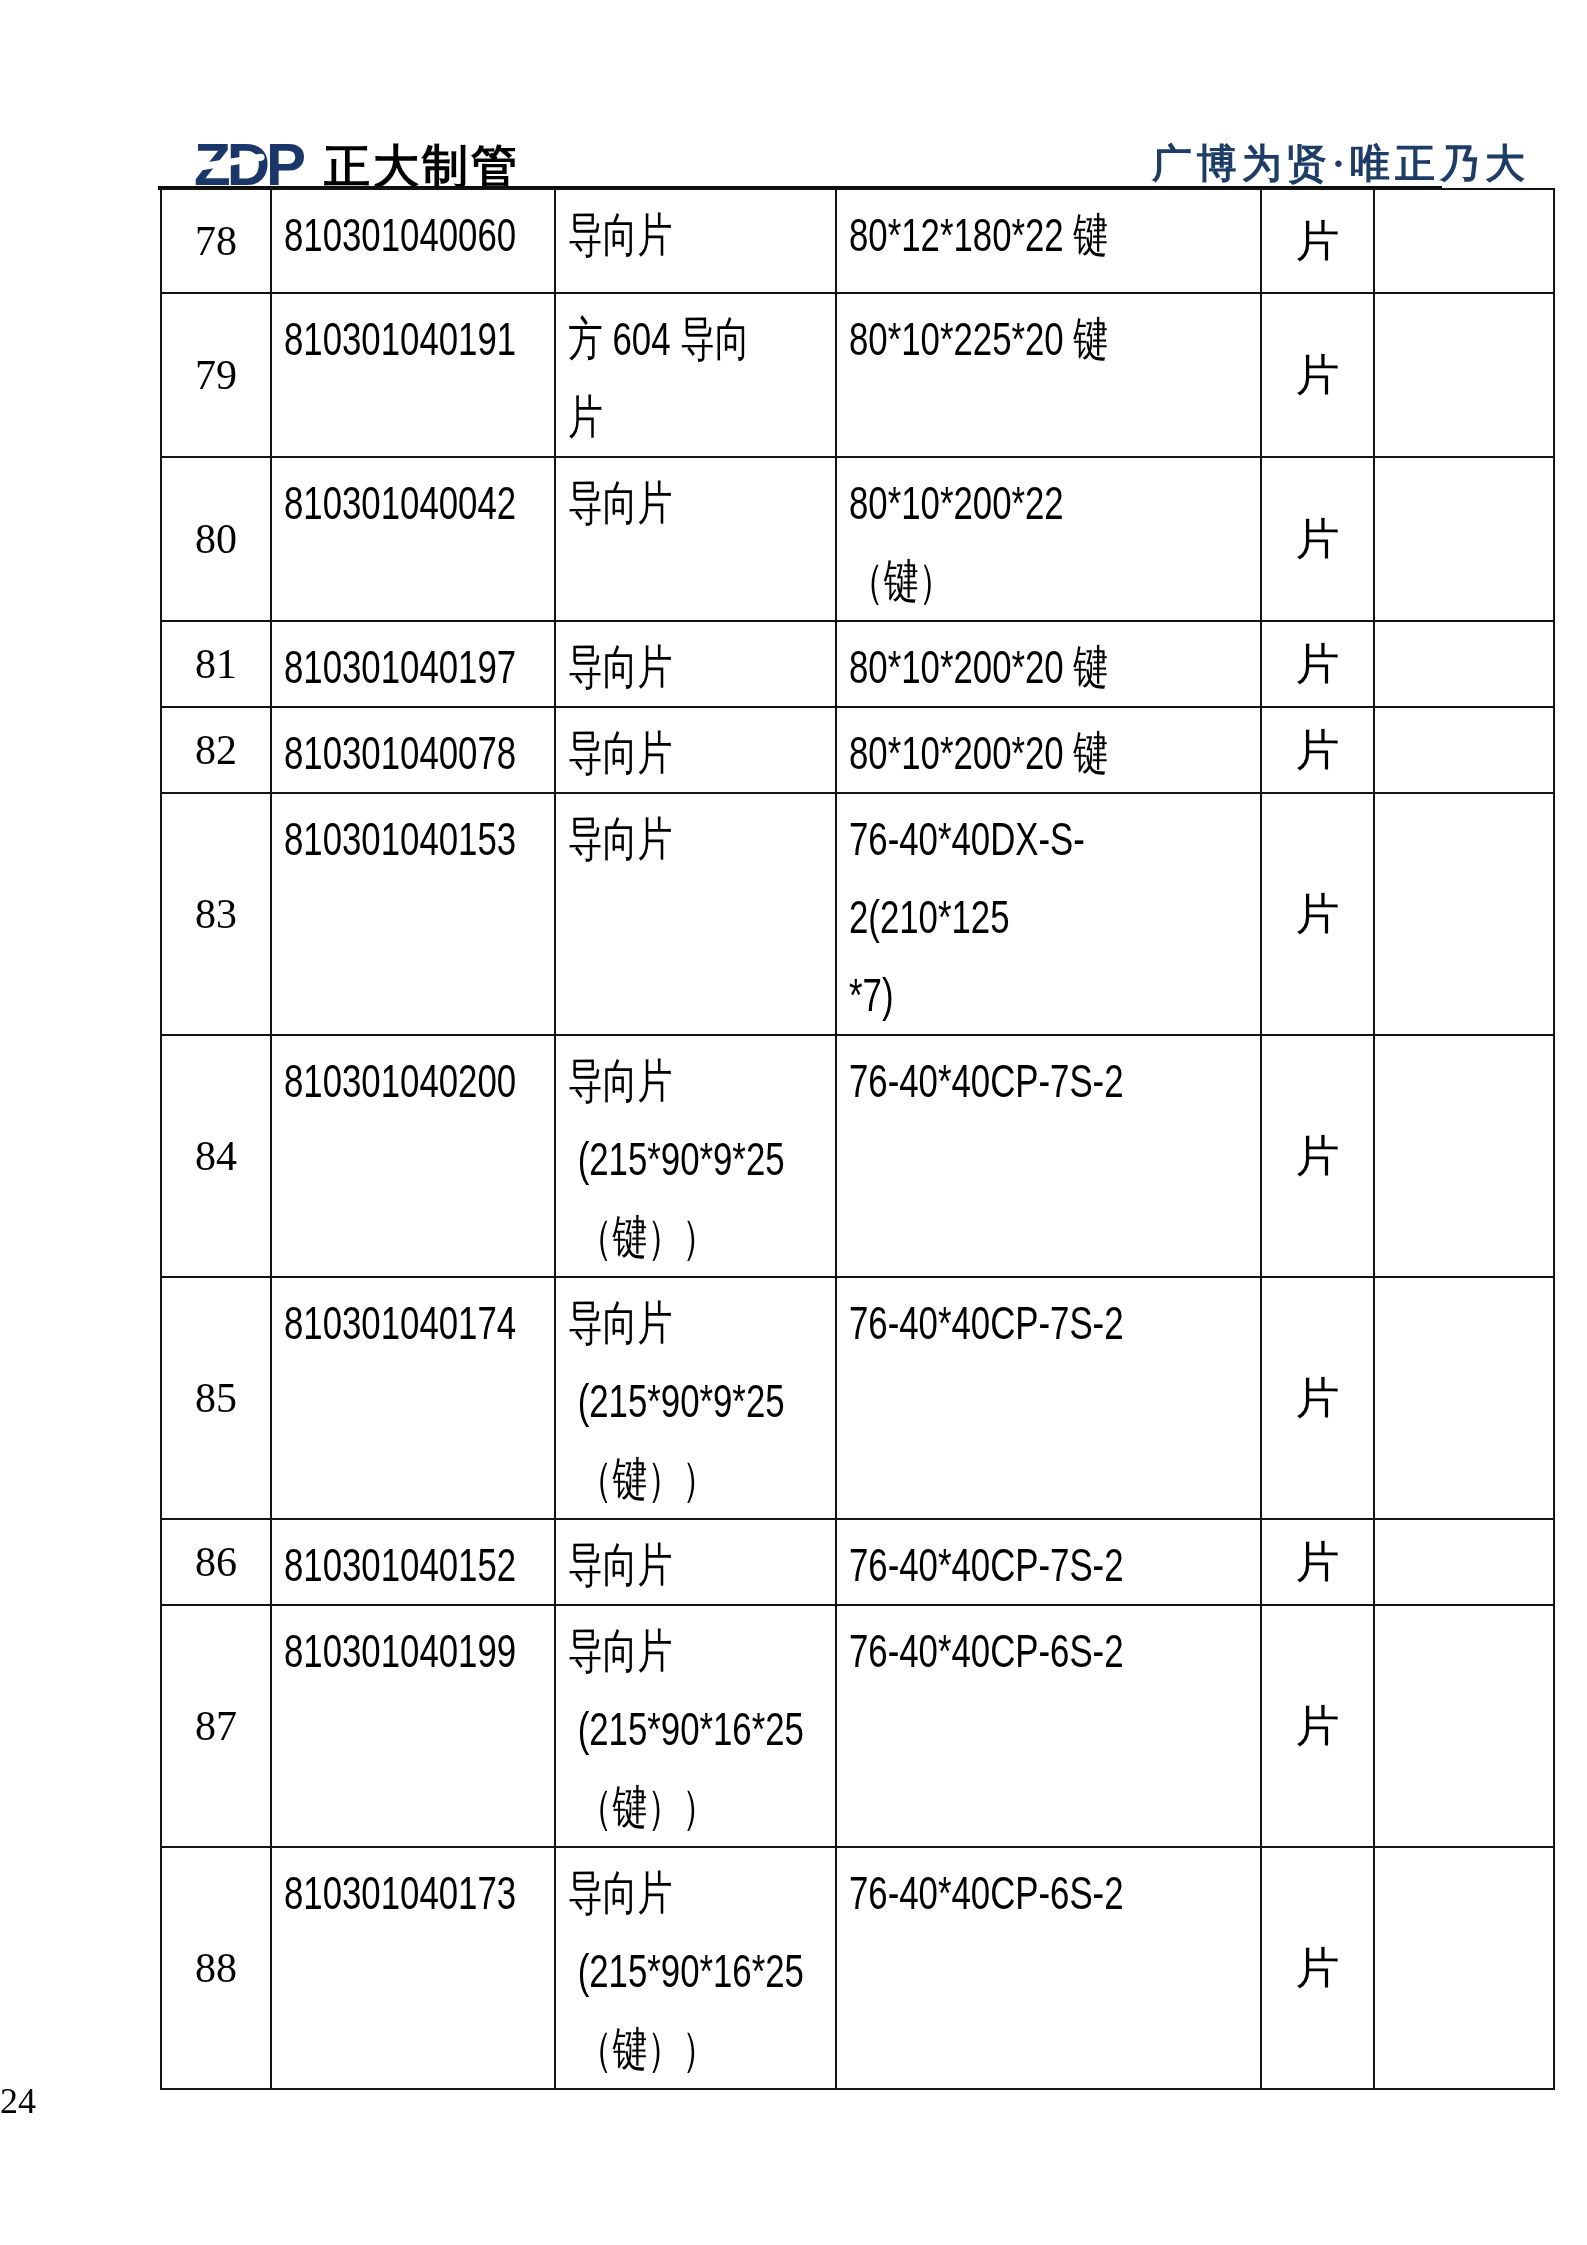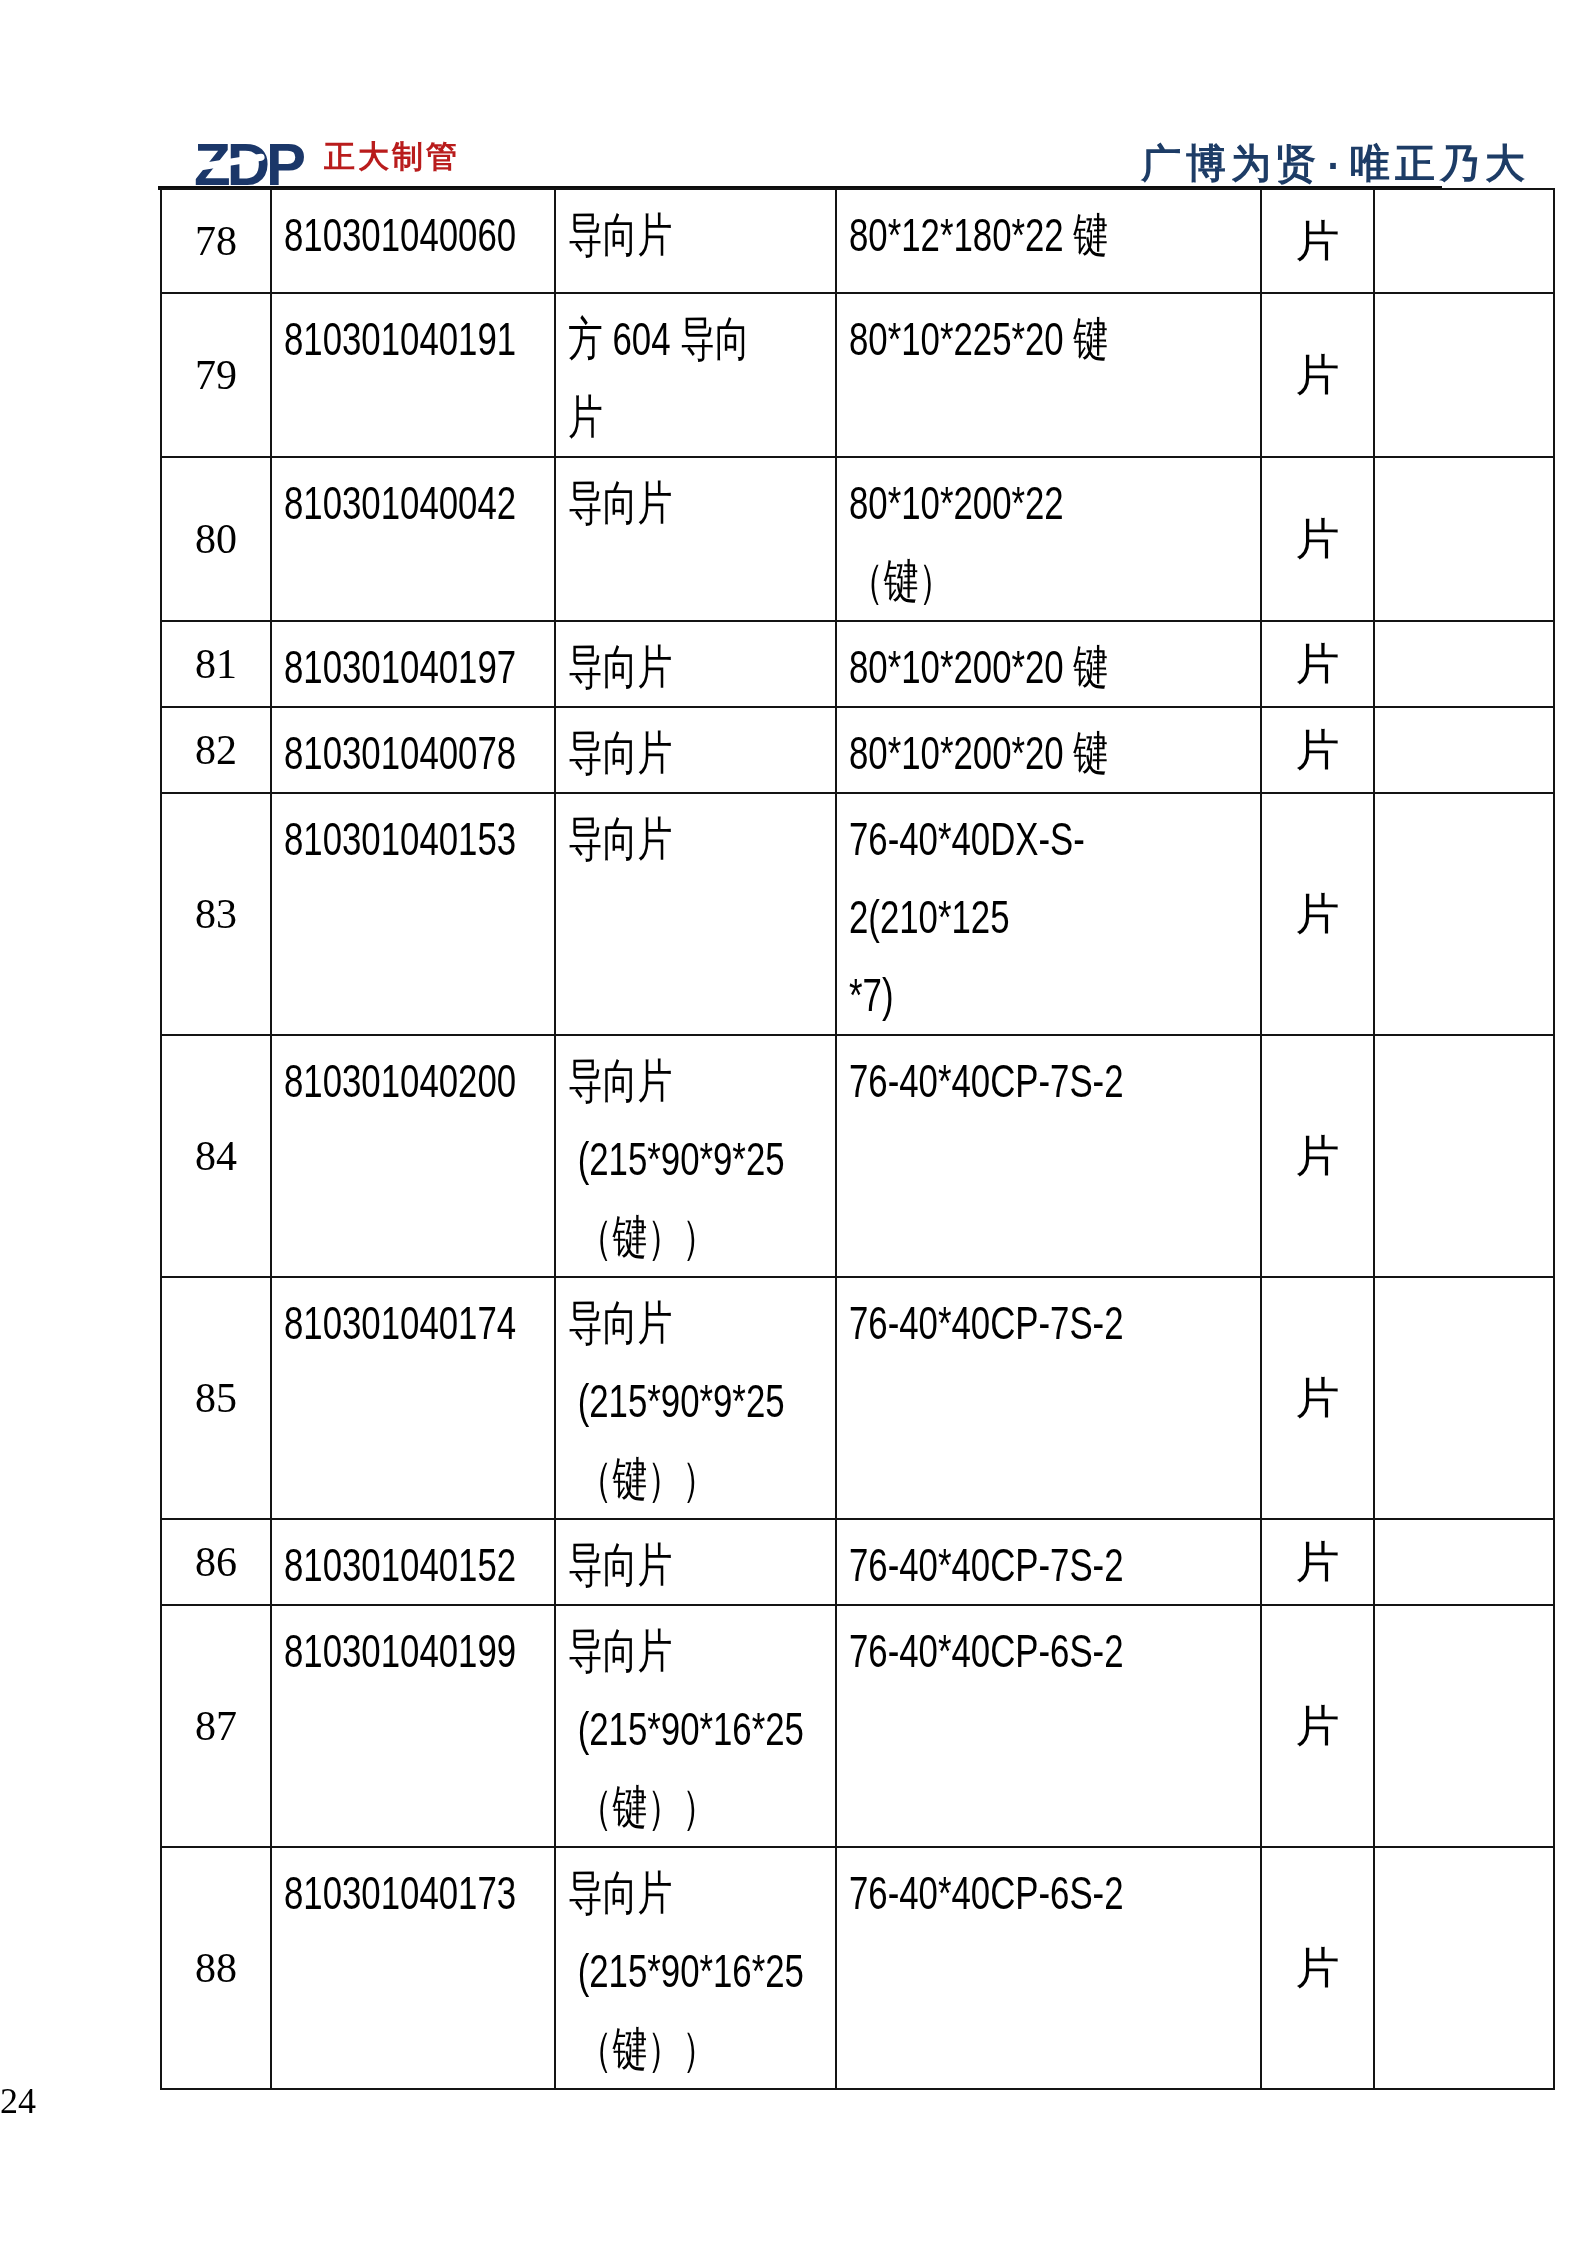--- a/index.html
+++ b/index.html
@@ -12,26 +12,26 @@
     position:absolute; left:194px; top:130px;
     font-family:"Liberation Sans", sans-serif; font-weight:900; font-size:60px;
     letter-spacing:-4px; color:#1b3769;
   }
   .logo-swoosh {
     position:absolute; left:191px; top:159px; width:74px; height:7px;
     background:#ffffff; transform:rotate(-9deg); border-radius:4px;
   }
   .logo-brand {
     position:absolute; left:324px; top:136px;
-    font-family:"Liberation Sans", sans-serif; font-weight:bold; font-size:31px;
-    letter-spacing:3px; color:#b91c1c;
+    font-family:"Liberation Sans", sans-serif; font-weight:bold; font-size:46px;
+    letter-spacing:3px; color:#000000;
   }
   .slogan {
     position:absolute; top:136px; right:57px;
-    font-family:Liberation Mono, monospace; font-weight:bold; font-size:40px;
+    font-family:Liberation Serif, serif; font-weight:bold; font-size:40px;
     letter-spacing:5px; color:#1d3c66; white-space:nowrap;
   }
   .header-rule {
     position:absolute; left:158px; top:186px; width:1284px; height:4px;
     background:#0d0d0d;
   }
   
   table.parts {
     position:absolute; left:160px; top:188px; width:1393px;
     border-collapse:collapse; table-layout:fixed;

